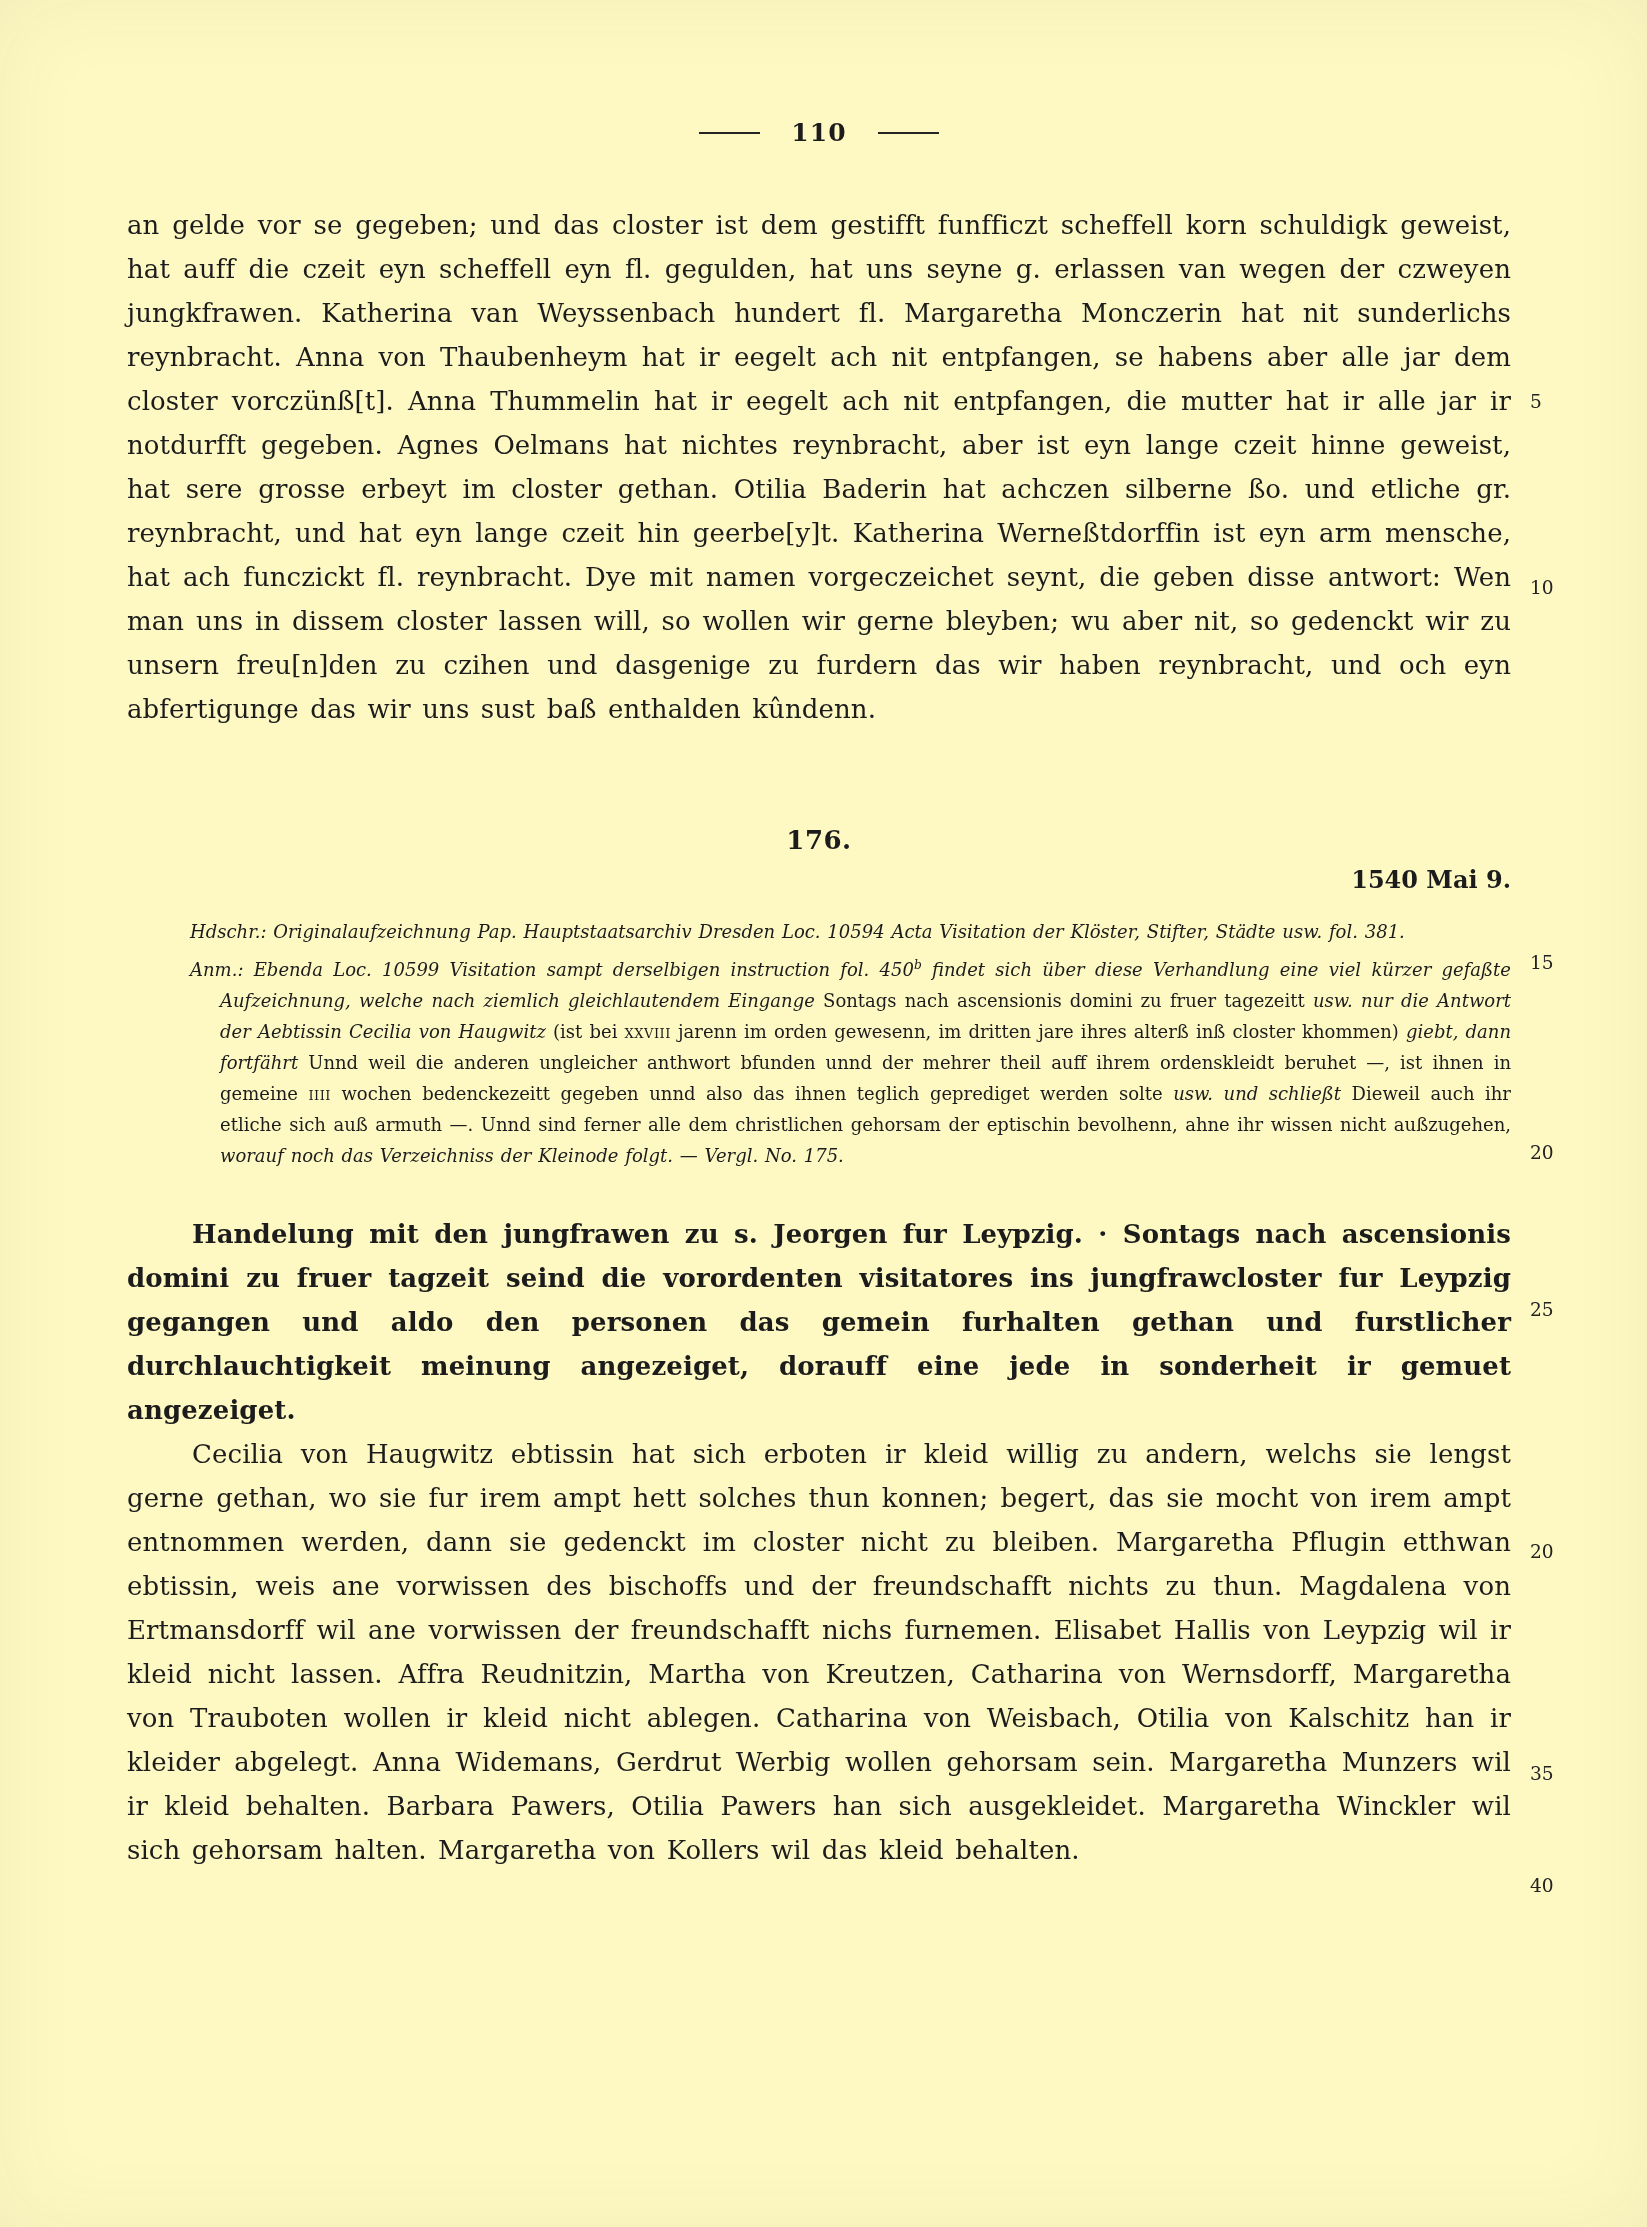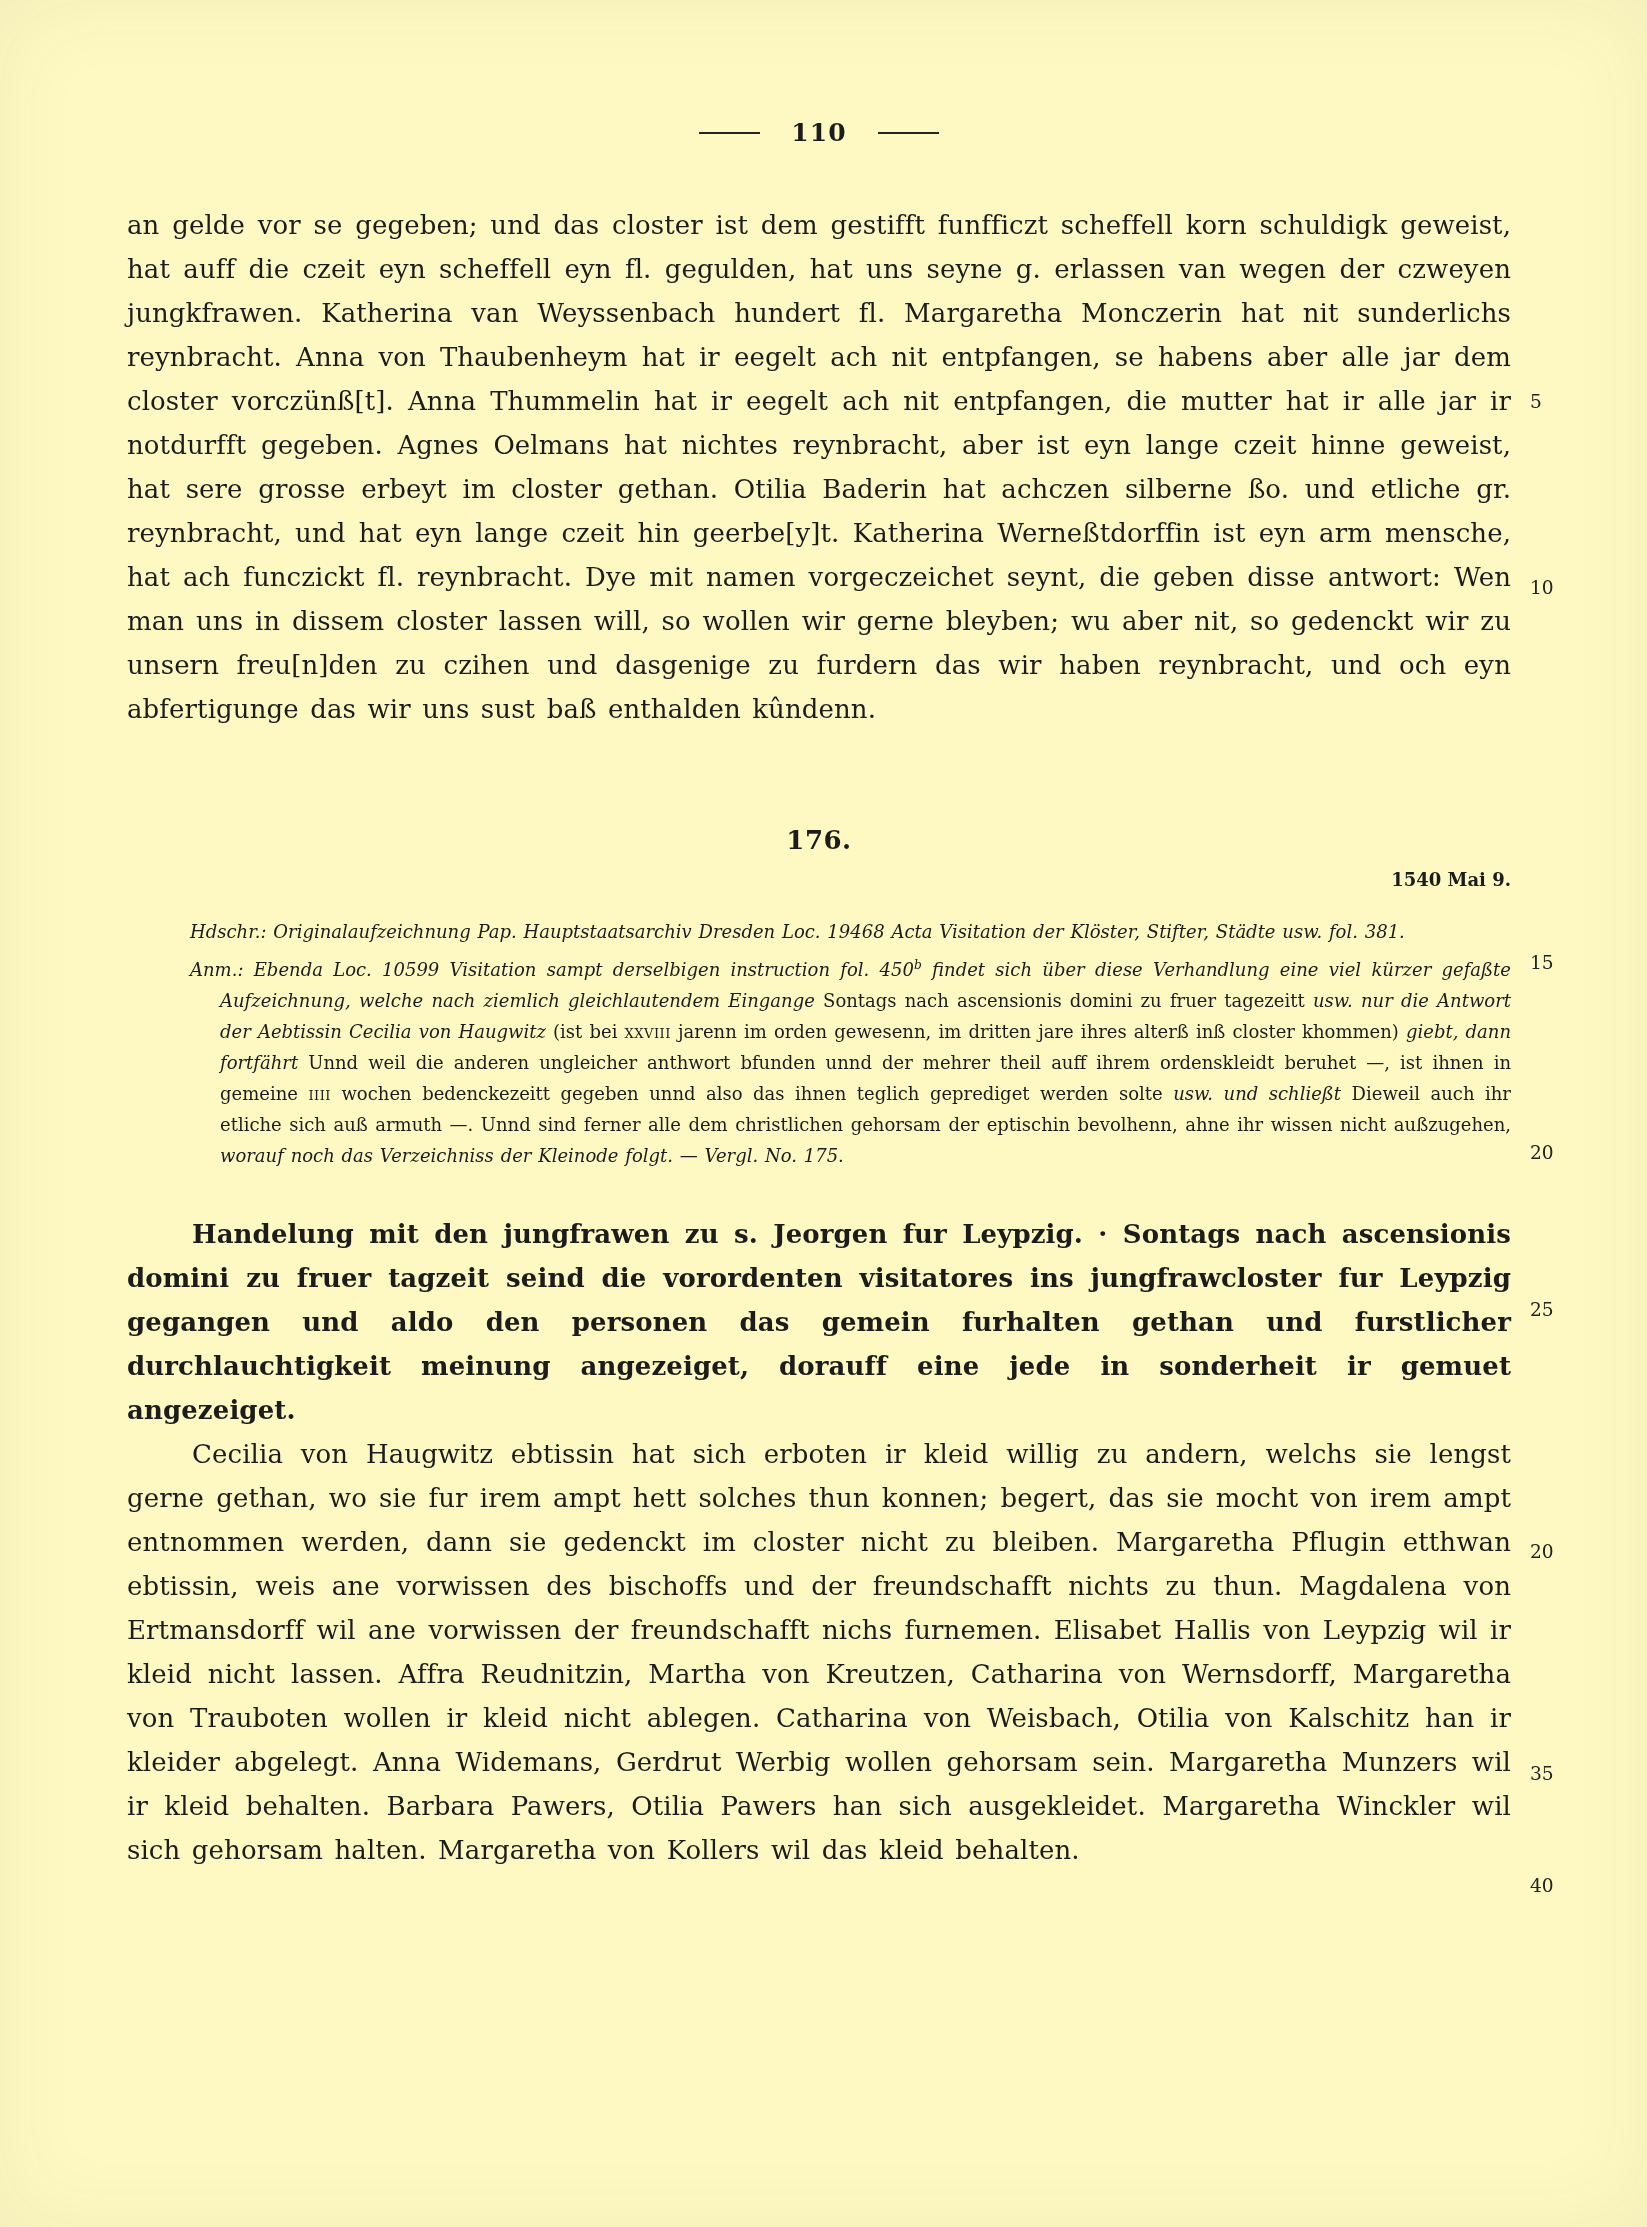--- a/index.html
+++ b/index.html
@@ -53,21 +53,21 @@
     margin-top: 43px;
     font-style: italic;
     font-size: 22px; line-height: 31px;
     display: flex; justify-content: space-between;
     word-spacing: 0.1em;
   }
   .section-date {
     margin: 8.8px 0 0 0;
     text-align: right;
     font-weight: bold;
-    font-size: 18px; line-height: 28.5px;
+    font-size: 24px; line-height: 28.5px;
   }
 
   .note {
     margin: 0 0 0 63px;
     font-size: 18px;
     line-height: 31px;
     text-align: justify;
     padding-left: 30px;
     text-indent: -30px;
     word-spacing: 0.06em;
@@ -107,21 +107,21 @@
     </header>
 
     <p class="body-text continuation">an gelde vor se gegeben; und das closter ist dem gestifft funfficzt scheffell korn schuldigk geweist, hat auff die czeit eyn scheffell eyn fl. gegulden, hat uns seyne g. erlassen van wegen der czweyen jungkfrawen. Katherina van Weyssenbach hundert fl. Margaretha Monczerin hat nit sunderlichs reynbracht. Anna von Thaubenheym hat ir eegelt ach nit entpfangen, se habens aber alle jar dem closter vorczünß[t]. Anna Thummelin hat ir eegelt ach nit entpfangen, die mutter hat ir alle jar ir notdurfft gegeben. Agnes Oelmans hat nichtes reynbracht, aber ist eyn lange czeit hinne geweist, hat sere grosse erbeyt im closter gethan. Otilia Baderin hat achczen silberne ßo. und etliche gr. reynbracht, und hat eyn lange czeit hin geerbe[y]t. Katherina Werneßtdorffin ist eyn arm mensche, hat ach funczickt fl. reynbracht. Dye mit namen vorgeczeichet seynt, die geben disse antwort: Wen man uns in dissem closter lassen will, so wollen wir gerne bleyben; wu aber nit, so gedenckt wir zu unsern freu[n]den zu czihen und dasgenige zu furdern das wir haben reynbracht, und och eyn abfertigunge das wir uns sust baß enthalden kûndenn.</p>
 
     <h2 class="section-number">176.</h2>
 
 
     <p class="section-date">1540 Mai 9.</p>
 
     <p class="note hdschr">
-      <span class="note-label">Hdschr.:</span><span><span class="seg-i"> Originalaufzeichnung Pap. Hauptstaatsarchiv Dresden Loc. 19468 Acta Visitation der Klöster, Stifter, Städte usw. fol. 381.</span></span>
+      <span class="note-label">Hdschr.:</span><span><span class="seg-i"> Originalaufzeichnung Pap. Hauptstaatsarchiv Dresden Loc. 10594 Acta Visitation der Klöster, Stifter, Städte usw. fol. 381.</span></span>
     </p>
 
     <p class="note anm">
       <span class="note-label">Anm.:</span><span><span class="seg-i"> Ebenda Loc. 10599 Visitation sampt derselbigen instruction fol. 450</span><span class="seg-sup">b</span><span class="seg-i"> findet sich über diese Verhandlung eine viel kürzer gefaßte Aufzeichnung, welche nach ziemlich gleichlautendem Eingange </span><span class="seg-r">Sontags nach ascensionis domini zu fruer tagezeitt </span><span class="seg-i">usw. nur die Antwort der Aebtissin Cecilia von Haugwitz </span><span class="seg-r">(ist bei </span><span class="seg-sc">xxviii</span><span class="seg-r"> jarenn im orden gewesenn, im dritten jare ihres alterß inß closter khommen) </span><span class="seg-i">giebt, dann fortfährt </span><span class="seg-r">Unnd weil die anderen ungleicher anthwort bfunden unnd der mehrer theil auff ihrem ordenskleidt beruhet —, ist ihnen in gemeine </span><span class="seg-sc">iiii</span><span class="seg-r"> wochen bedenckezeitt gegeben unnd also das ihnen teglich geprediget werden solte </span><span class="seg-i">usw. und schließt </span><span class="seg-r">Dieweil auch ihr etliche sich auß armuth —. Unnd sind ferner alle dem christlichen gehorsam der eptischin bevolhenn, ahne ihr wissen nicht außzugehen, </span><span class="seg-i">worauf noch das Verzeichniss der Kleinode folgt. — Vergl. No. 175.</span></span>
     </p>
 
     <p class="body-text indent main-1">Handelung mit den jungfrawen zu s. Jeorgen fur Leypzig. · Sontags nach ascensionis domini zu fruer tagzeit seind die vorordenten visitatores ins jungfrawcloster fur Leypzig gegangen und aldo den personen das gemein furhalten gethan und furstlicher durchlauchtigkeit meinung angezeiget, dorauff eine jede in sonderheit ir gemuet angezeiget.</p>
     <p class="body-text indent">Cecilia von Haugwitz ebtissin hat sich erboten ir kleid willig zu andern, welchs sie lengst gerne gethan, wo sie fur irem ampt hett solches thun konnen; begert, das sie mocht von irem ampt entnommen werden, dann sie gedenckt im closter nicht zu bleiben. Margaretha Pflugin etthwan ebtissin, weis ane vorwissen des bischoffs und der freundschafft nichts zu thun. Magdalena von Ertmansdorff wil ane vorwissen der freundschafft nichs furnemen. Elisabet Hallis von Leypzig wil ir kleid nicht lassen. Affra Reudnitzin, Martha von Kreutzen, Catharina von Wernsdorff, Margaretha von Trauboten wollen ir kleid nicht ablegen. Catharina von Weisbach, Otilia von Kalschitz han ir kleider abgelegt. Anna Widemans, Gerdrut Werbig wollen gehorsam sein. Margaretha Munzers wil ir kleid behalten. Barbara Pawers, Otilia Pawers han sich ausgekleidet. Margaretha Winckler wil sich gehorsam halten. Margaretha von Kollers wil das kleid behalten.</p>
 
   </div>

